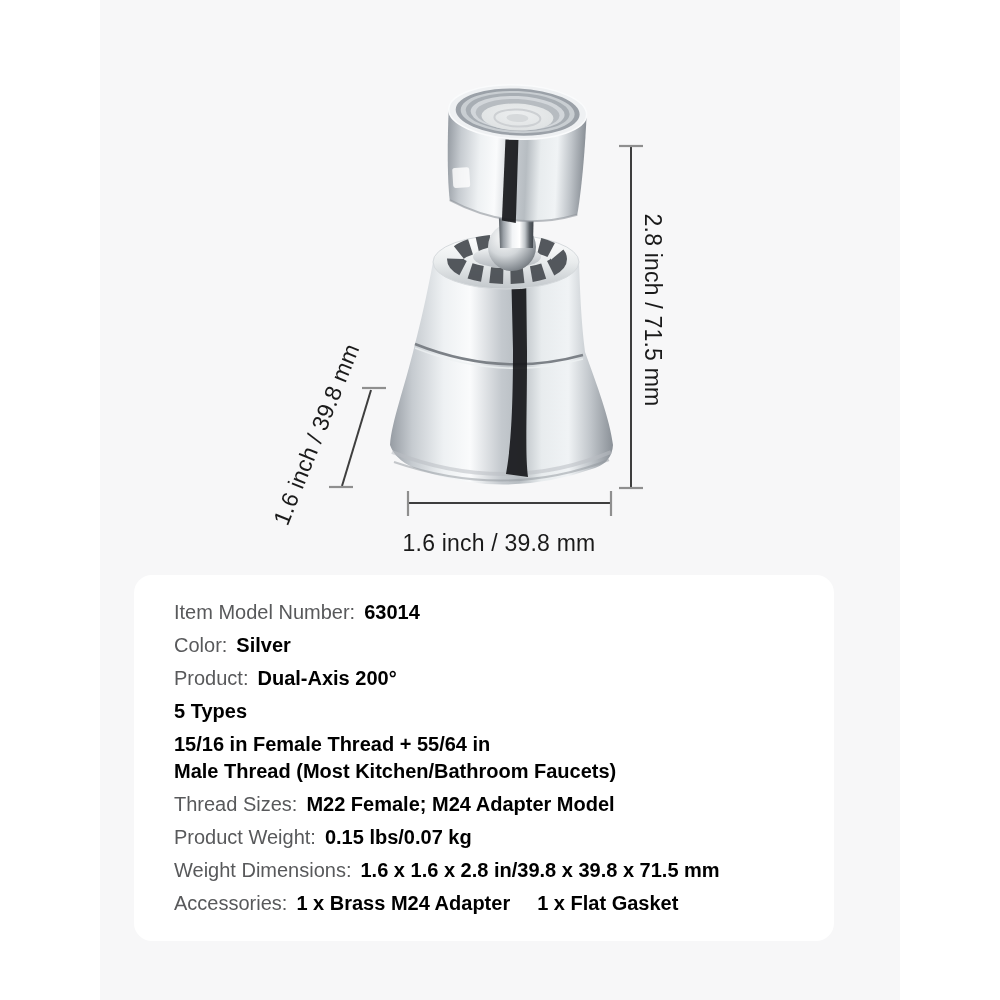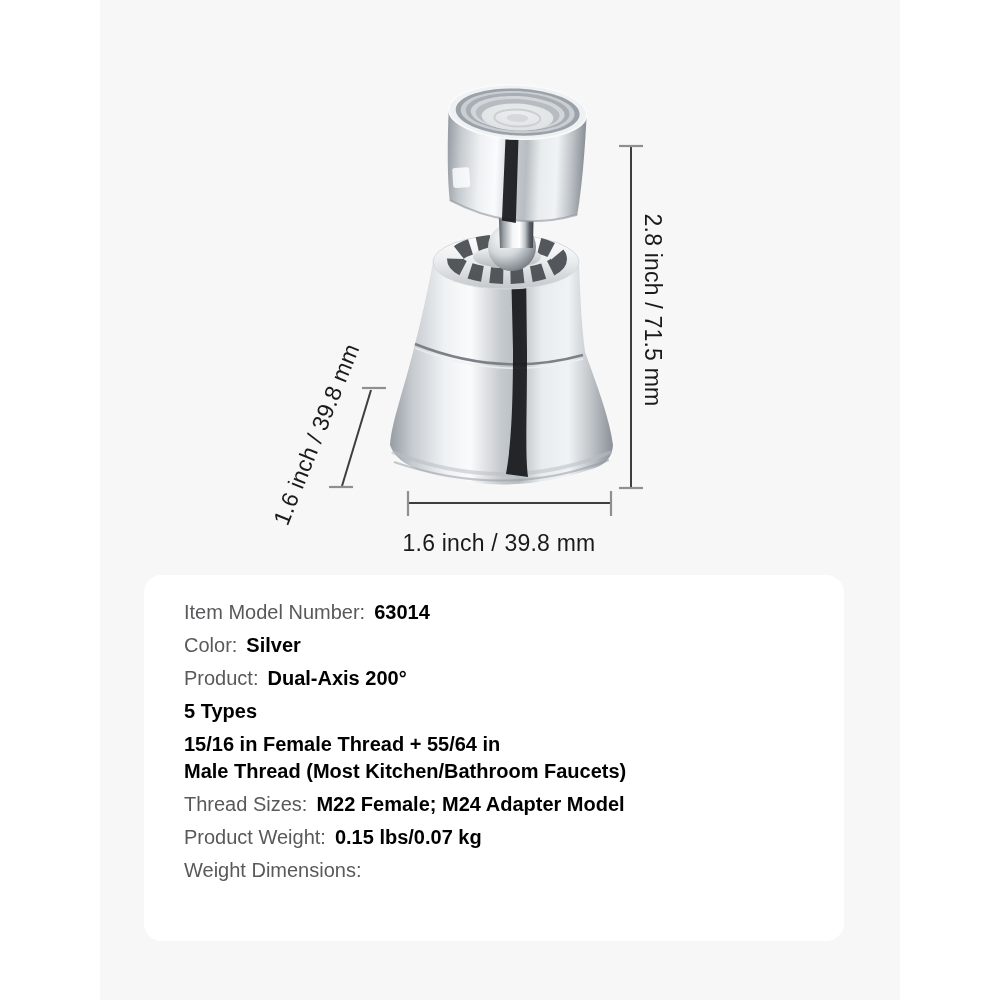--- a/index.html
+++ b/index.html
@@ -11,21 +11,21 @@
   .photo-block{
     position:absolute;left:100px;top:0;width:800px;height:1000px;
     background:#f7f7f8;
   }
   svg.scene{position:absolute;left:0;top:0;width:1000px;height:1000px;}
   .dim-text{
     font-family:"Liberation Sans","DejaVu Sans",sans-serif;
     font-size:23px;fill:#1a1a1a;letter-spacing:.2px;
   }
   .spec-panel{
-    position:absolute;left:144px;top:575px;width:700px;height:366px;
+    position:absolute;left:134px;top:575px;width:700px;height:366px;
     box-sizing:border-box;background:#ffffff;border-radius:18px;
     padding:24px 38px 0 40px;
   }
   .spec-row{display:flex;align-items:flex-start;font-size:20px;line-height:27px;margin-bottom:6px;}
   .spec-label{color:#58595b;white-space:nowrap;margin-right:9px;}
   .spec-value{color:#000000;font-weight:700;}
   .value-stack{display:flex;flex-direction:column;}
   .value-gap{margin-left:27px;}
 </style>
 </head>
@@ -186,16 +186,22 @@
     <span class="spec-value">M22 Female; M24 Adapter Model</span>
   </div>
 
   <div class="spec-row">
     <span class="spec-label">Product Weight:</span>
     <span class="spec-value">0.15 lbs/0.07 kg</span>
   </div>
 
   <div class="spec-row">
     <span class="spec-label">Weight Dimensions:</span>
-  </div>
-
+    <span class="spec-value">1.6 x 1.6 x 2.8 in/39.8 x 39.8 x 71.5 mm</span>
+  </div>
+
+  <div class="spec-row">
+    <span class="spec-label">Accessories:</span>
+    <span class="spec-value">1 x Brass M24 Adapter</span>
+    <span class="spec-value value-gap">1 x Flat Gasket</span>
+  </div>
 
 </div>
 
 </body></html>

